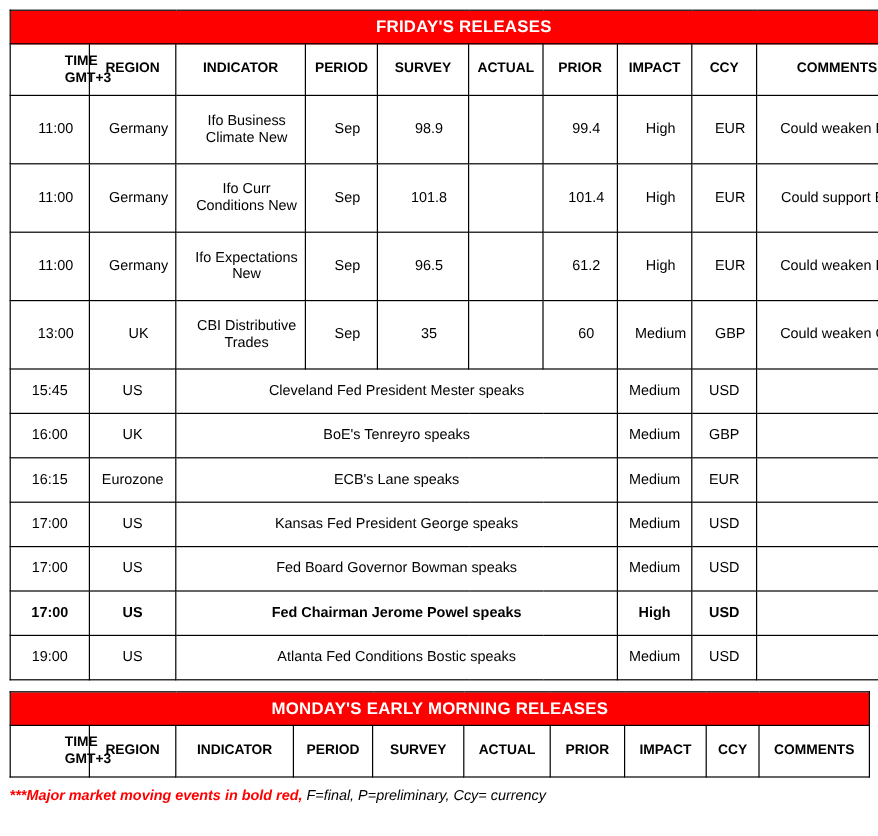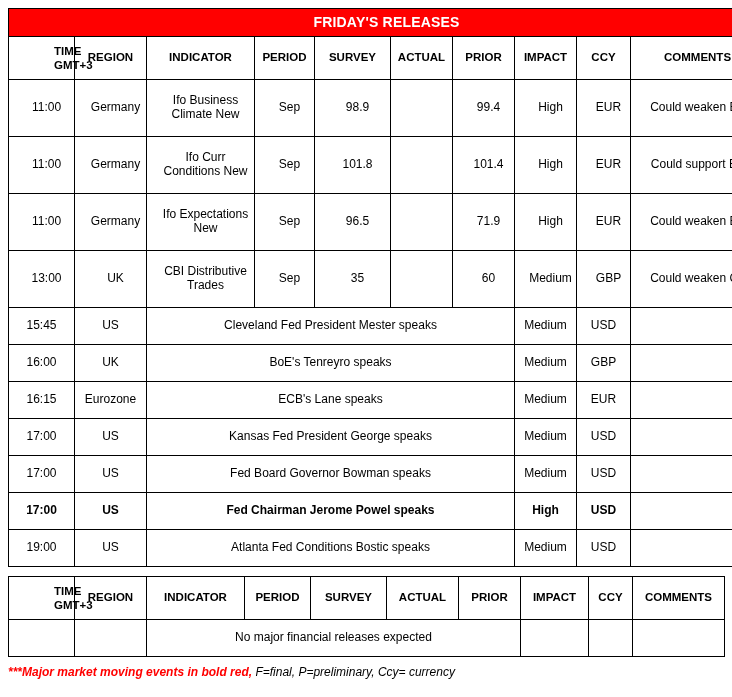--- a/index.html
+++ b/index.html
@@ -176,21 +176,21 @@
         <td>Could support EUR</td>
       </tr>
 
       <tr class="data tall">
         <td>11:00</td>
         <td>Germany</td>
         <td>Ifo Expectations New</td>
         <td>Sep</td>
         <td>96.5</td>
         <td></td>
-        <td>71.9</td>
+        <td>61.2</td>
         <td>High</td>
         <td>EUR</td>
         <td>Could weaken EUR</td>
       </tr>
 
       <tr class="data tall">
         <td>13:00</td>
         <td>UK</td>
         <td>CBI Distributive Trades</td>
         <td>Sep</td>
@@ -276,43 +276,38 @@
         <col class="m-ind">
         <col class="m-period">
         <col class="m-survey">
       <col class="m-actual">
         <col class="m-prior">
         <col class="m-impact">
         <col class="m-ccy">
         <col class="m-comm">
     </colgroup>
     <tbody>
+      <tr>
+        <td class="banner" colspan="10">MONDAY'S EARLY MORNING RELEASES</td>
+      </tr>
       <tr class="hdr">
         <td>
           <span class="two-line">TIME</span>
           <span class="two-line">GMT+3</span>
         </td>
         <td>REGION</td>
         <td>INDICATOR</td>
         <td>PERIOD</td>
         <td>SURVEY</td>
         <td>ACTUAL</td>
         <td>PRIOR</td>
         <td>IMPACT</td>
         <td>CCY</td>
         <td>COMMENTS</td>
       </tr>
-      <tr class="data">
-        <td></td>
-        <td></td>
-        <td colspan="5" class="wide-note">No major financial releases expected</td>
-        <td></td>
-        <td></td>
-        <td></td>
-      </tr>
     </tbody>
   </table>
 
   <div class="footnote">
     <span class="red">***Major market moving events in bold red,</span>
     <span class="rest">F=final, P=preliminary, Ccy= currency</span>
   </div>
 
 </div>
 

